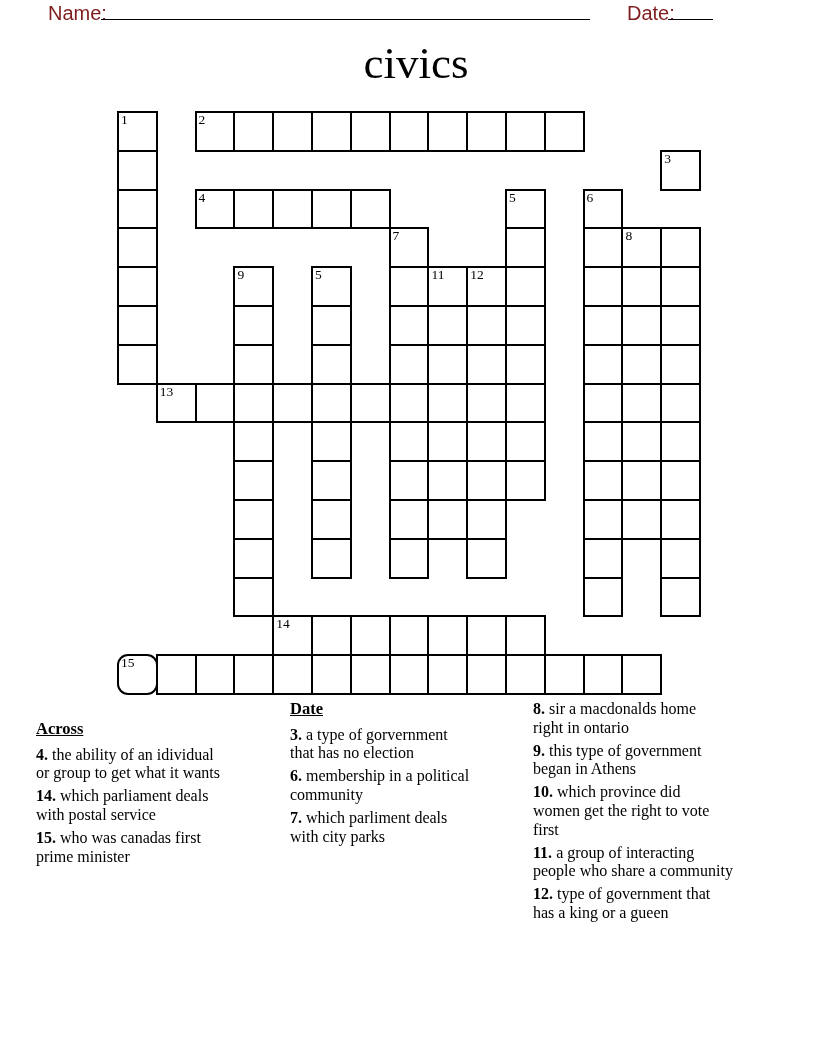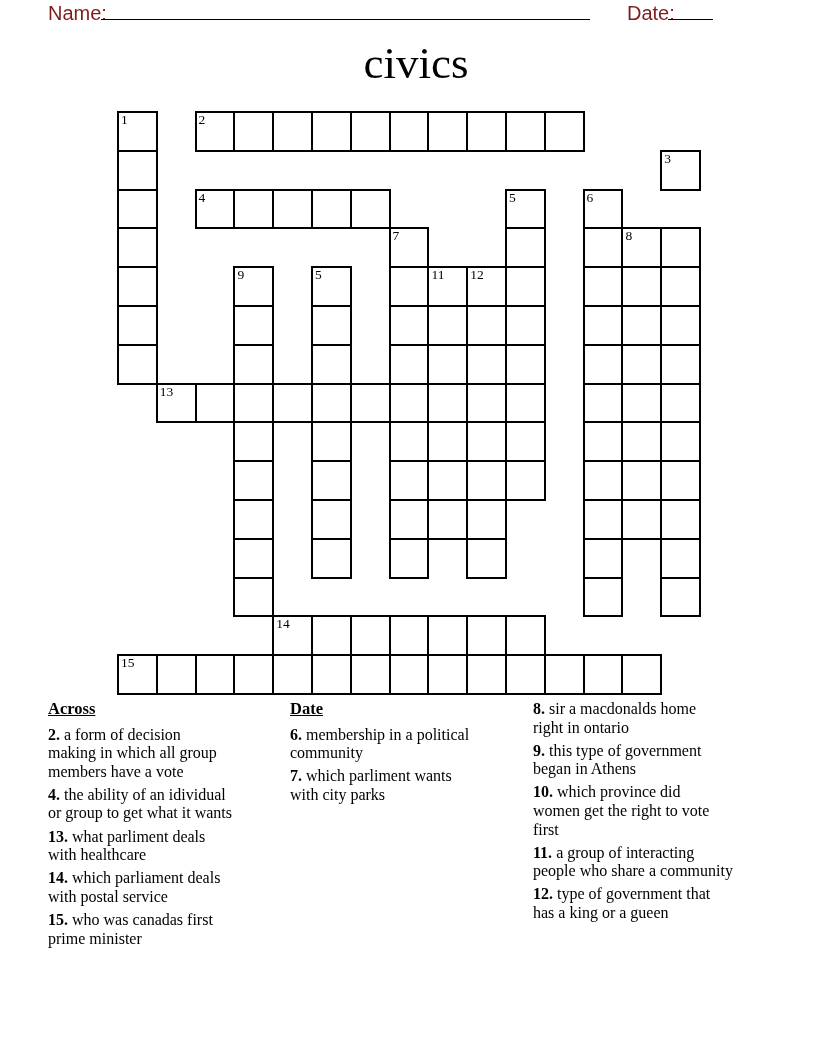--- a/index.html
+++ b/index.html
@@ -31,21 +31,21 @@
   .cell {
     position:absolute; width:40.8px; height:40.8px; box-sizing:border-box;
     border:2px solid #000; background:#fff;
   }
   .cellnum {
     position:absolute; top:0px; left:2px;
     font-size:13.5px; line-height:14px; font-family:"Liberation Serif", serif;
   }
   
   .clue-col { position:absolute; top:700px; font-size:16px; line-height:18.6px; }
-  .col-across { left:48px;  width:238px; }
+  .col-across { left:36px;  width:238px;margin-top:20px; }
   .col-down   { left:290px; width:240px; }
   .col-down2  { left:533px; width:242px; }
   .clue-heading {
     font-size:16.5px; font-weight:bold; text-decoration:underline;
     margin:0 0 7px 0;
   }
   .clue { margin:0 0 4.5px 0; }
   .clue .num { font-weight:bold; margin-right:4px; }
   .clue .txt { white-space:pre-line; }
 </style>
@@ -195,61 +195,58 @@
       <div class="cell" style="left: 543.2px; top: 465.6px;"></div>
       <div class="cell" style="left: 155.2px; top: 504.4px;">
         <span class="cellnum">14</span>
       </div>
       <div class="cell" style="left: 194px; top: 504.4px;"></div>
       <div class="cell" style="left: 232.8px; top: 504.4px;"></div>
       <div class="cell" style="left: 271.6px; top: 504.4px;"></div>
       <div class="cell" style="left: 310.4px; top: 504.4px;"></div>
       <div class="cell" style="left: 349.2px; top: 504.4px;"></div>
       <div class="cell" style="left: 388px; top: 504.4px;"></div>
-      <div class="cell" style="left: 0px; top: 543.2px;">
+      <div class="cell" style="left: 0px; top: 543.2px; border-radius: 11px;">
         <span class="cellnum">15</span>
       </div>
       <div class="cell" style="left: 38.8px; top: 543.2px;"></div>
       <div class="cell" style="left: 77.6px; top: 543.2px;"></div>
       <div class="cell" style="left: 116.4px; top: 543.2px;"></div>
       <div class="cell" style="left: 155.2px; top: 543.2px;"></div>
       <div class="cell" style="left: 194px; top: 543.2px;"></div>
       <div class="cell" style="left: 232.8px; top: 543.2px;"></div>
       <div class="cell" style="left: 271.6px; top: 543.2px;"></div>
       <div class="cell" style="left: 310.4px; top: 543.2px;"></div>
       <div class="cell" style="left: 349.2px; top: 543.2px;"></div>
       <div class="cell" style="left: 388px; top: 543.2px;"></div>
       <div class="cell" style="left: 426.8px; top: 543.2px;"></div>
       <div class="cell" style="left: 465.6px; top: 543.2px;"></div>
       <div class="cell" style="left: 504.4px; top: 543.2px;"></div>
     </div>
 
   <div class="clue-col col-across">
     <p class="clue-heading">Across</p>
     <div>
-        <p class="clue"><span class="num">2.</span><span class="txt">a form of decision
-making in which all group
-members have a vote</span></p>
         <p class="clue"><span class="num">4.</span><span class="txt">the ability of an idividual
 or group to get what it wants</span></p>
-        <p class="clue"><span class="num">13.</span><span class="txt">what parliment deals
-with healthcare</span></p>
         <p class="clue"><span class="num">14.</span><span class="txt">which parliament deals
 with postal service</span></p>
         <p class="clue"><span class="num">15.</span><span class="txt">who was canadas first
 prime minister</span></p>
       </div>
   </div>
 
   <div class="clue-col col-down">
     <p class="clue-heading">Date</p>
     <div>
+        <p class="clue"><span class="num">3.</span><span class="txt">a type of gorvernment
+that has no election</span></p>
         <p class="clue"><span class="num">6.</span><span class="txt">membership in a political
 community</span></p>
-        <p class="clue"><span class="num">7.</span><span class="txt">which parliment wants
+        <p class="clue"><span class="num">7.</span><span class="txt">which parliment deals
 with city parks</span></p>
       </div>
   </div>
 
   <div class="clue-col col-down2">
     <div>
         <p class="clue"><span class="num">8.</span><span class="txt">sir a macdonalds home
 right in ontario</span></p>
         <p class="clue"><span class="num">9.</span><span class="txt">this type of government
 began in Athens</span></p>

